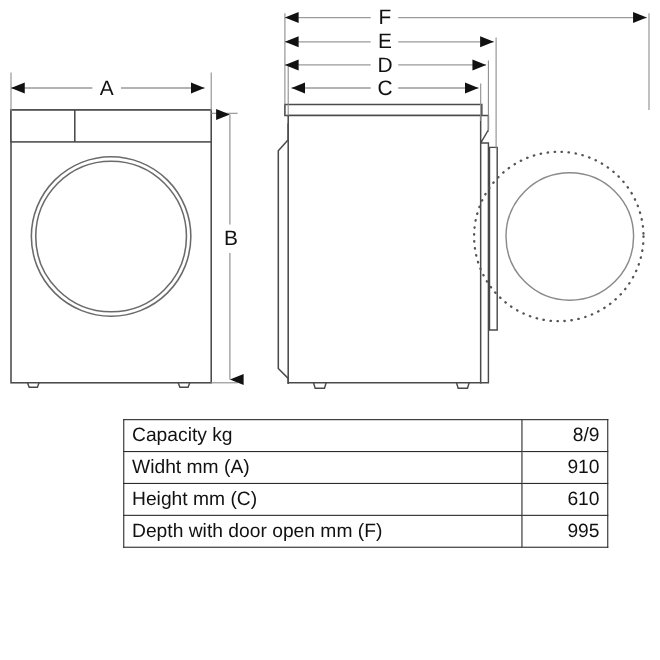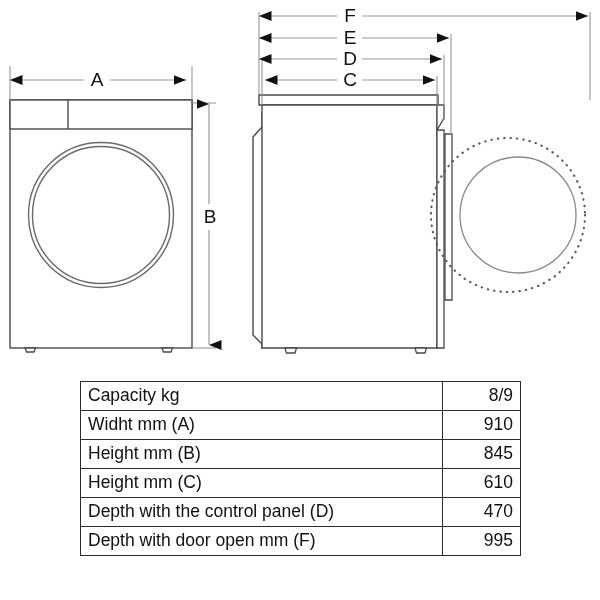--- a/index.html
+++ b/index.html
@@ -29,21 +29,21 @@
   .dim-label {
     font-family: "Liberation Sans", sans-serif;
     font-size: 19px;
     fill: #111111;
     text-anchor: middle;
     dominant-baseline: middle;
   }
   
   #spec-table {
     position: absolute;
-    left: 80px;
+    left: 112px;
     top: 381px;
     width: 410px;
     border-collapse: collapse;
     table-layout: fixed;
     background: #ffffff;
   }
   #spec-table td {
     border: 1.6px solid #2b2b2b;
     padding: 1px 7px 3px 7px;
     font-family: "Liberation Sans", sans-serif;
@@ -167,30 +167,22 @@
     <tbody>
       <tr>
         <td class="label-cell">Capacity kg</td>
         <td class="value-cell">8/9</td>
       </tr>
       <tr>
         <td class="label-cell">Widht mm (A)</td>
         <td class="value-cell">910</td>
       </tr>
       <tr>
-        <td class="label-cell">Height mm (B)</td>
-        <td class="value-cell">845</td>
-      </tr>
-      <tr>
         <td class="label-cell">Height mm (C)</td>
         <td class="value-cell">610</td>
-      </tr>
-      <tr>
-        <td class="label-cell">Depth with the control panel (D)</td>
-        <td class="value-cell">470</td>
       </tr>
       <tr>
         <td class="label-cell">Depth with door open mm (F)</td>
         <td class="value-cell">995</td>
       </tr>
     </tbody>
   </table>
 
 </div>
 

